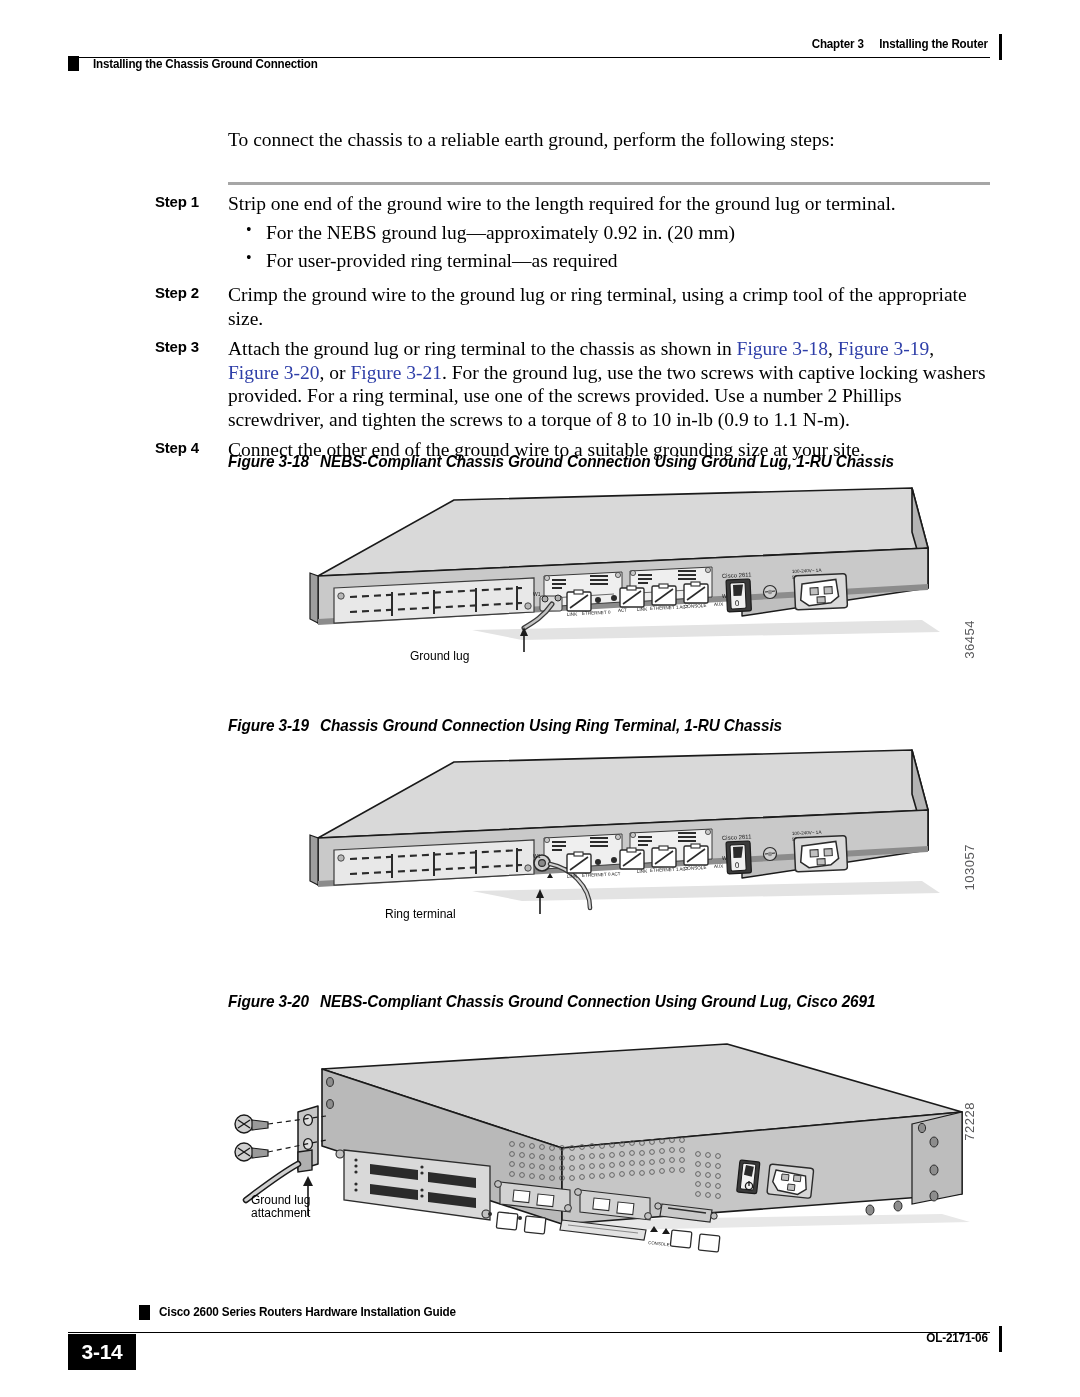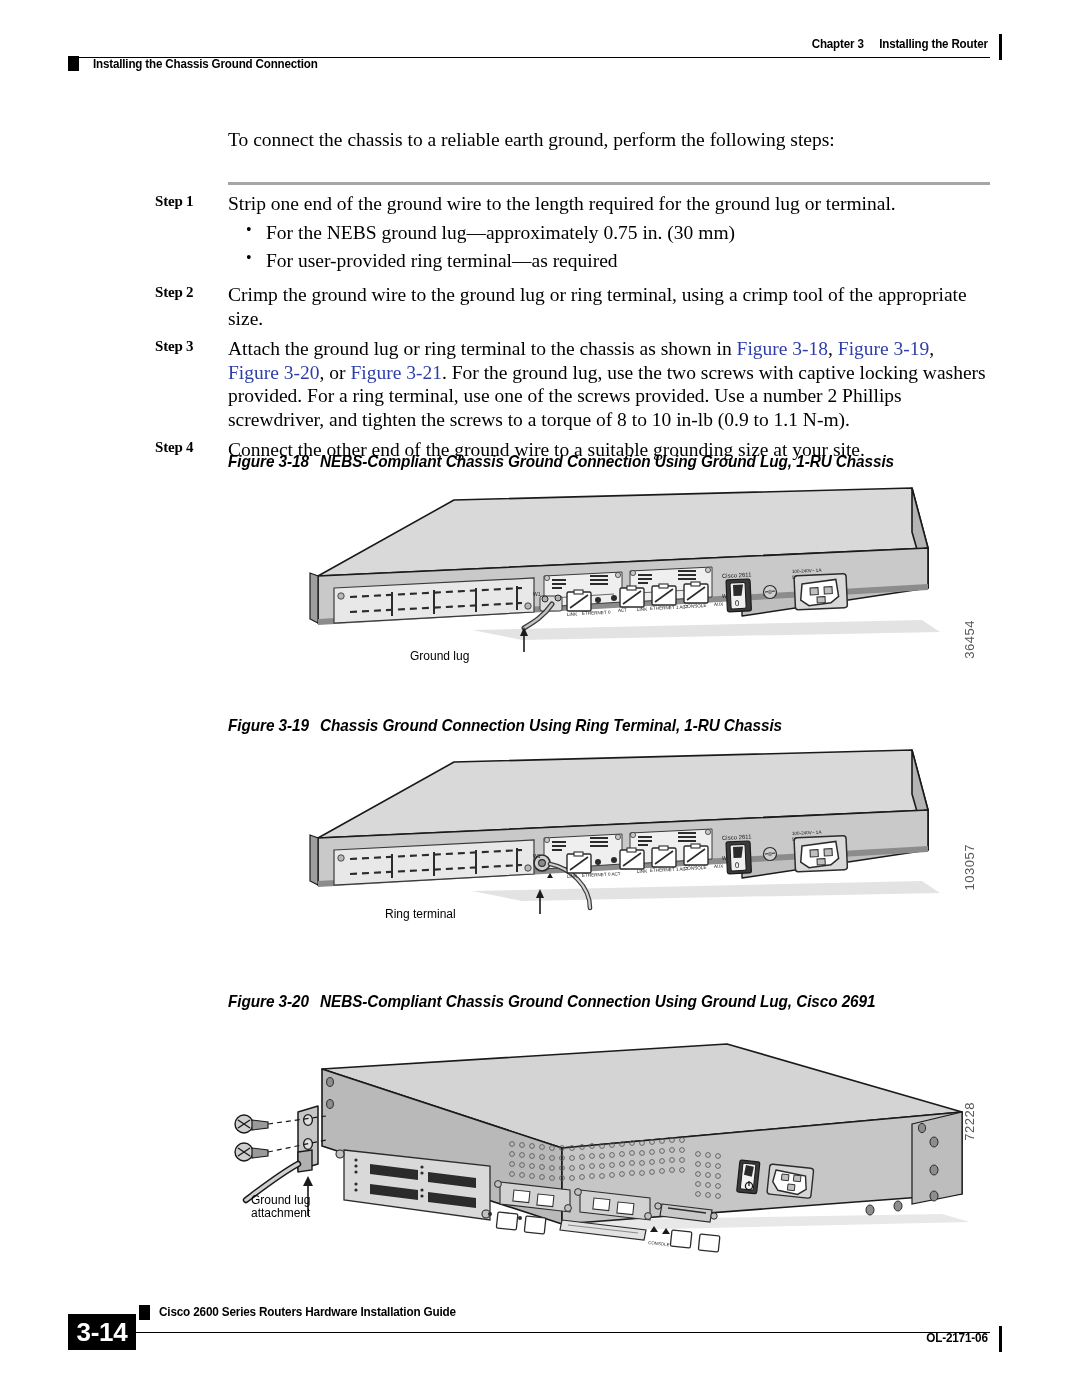--- a/index.html
+++ b/index.html
@@ -112,21 +112,21 @@
   .step {
     position: relative;
     display: flex;
     margin-bottom: 6px;
   }
   .step-label {
     position: absolute;
     left: 155px;
     top: 1px;
     width: 66px;
-    font-family: Liberation Serif, serif;
+    font-family: Liberation Sans, sans-serif;
     font-weight: bold;
     font-size: 15px;
     letter-spacing: -0.2px;
     white-space: nowrap;
   }
   .step-body {
     margin-left: 228px;
     width: 762px;
     font-size: 19.5px;
     line-height: 1.22;
@@ -188,28 +188,28 @@
     line-height: 1.12;
     color: #000000;
     white-space: nowrap;
   }
 
   
   .footer { position: absolute; left: 0; top: 1300px; width: 1080px; height: 97px; }
   .footer-pagebox {
     position: absolute;
     left: 68px;
-    top: 14px;
+    top: 34px;
     width: 68px;
     height: 36px;
     background: #000000;
     color: #ffffff;
     font-family: "Liberation Sans Narrow", "Liberation Sans", sans-serif;
     font-weight: bold;
-    font-size: 26px;
+    font-size: 21px;
     display: flex;
     align-items: center;
     justify-content: center;
     letter-spacing: -0.3px;
   }
   .footer-bullet {
     position: absolute;
     left: 139px;
     top: 5px;
     width: 11px;
@@ -272,21 +272,21 @@
     <div class="intro">To connect the chassis to a reliable earth ground, perform the following steps:</div>
     <div class="step-rule"></div>
 
     <div class="steps">
 
       <div class="step">
         <span class="step-label">Step 1</span>
         <div class="step-body">
           <div>Strip one end of the ground wire to the length required for the ground lug or terminal.</div>
           <ul class="bullets">
-            <li>For the NEBS ground lug—approximately 0.75 in. (30 mm)</li>
+            <li>For the NEBS ground lug—approximately 0.92 in. (20 mm)</li>
             <li>For user-provided ring terminal—as required</li>
           </ul>
         </div>
       </div>
 
       <div class="step">
         <span class="step-label">Step 2</span>
         <div class="step-body">
           <div>Crimp the ground wire to the ground lug or ring terminal, using a crimp tool of the appropriate size.</div>
         </div>

